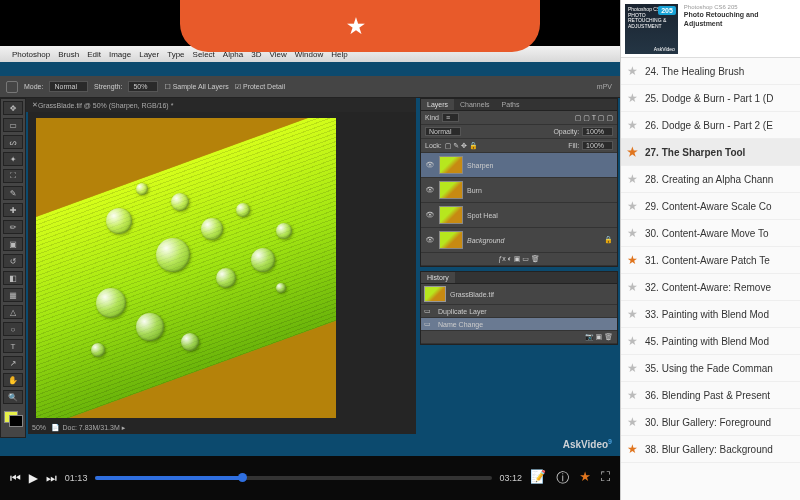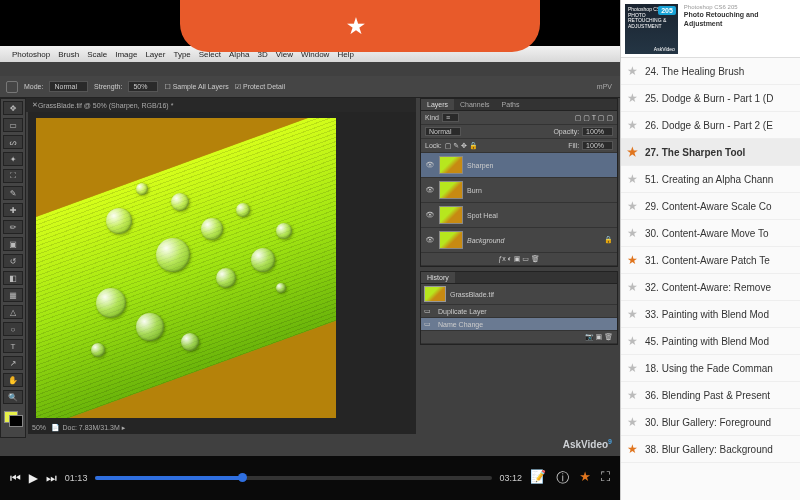--- a/index.html
+++ b/index.html
@@ -1,20 +1,20 @@
 <!DOCTYPE html>
 <html><head>
 <meta charset="utf-8">
 <style>
 *{margin:0;padding:0;box-sizing:border-box;font-family:"Helvetica Neue",Arial,sans-serif}
 body{width:800px;height:500px;overflow:hidden;background:#000;position:relative}
 .header-pill{position:absolute;top:0;left:180px;width:360px;height:52px;background:#e85a2a;border-radius:0 0 28px 28px;display:flex;align-items:center;justify-content:center;color:#fff;font-size:20px;font-weight:700;font-style:italic;z-index:5}
 .header-pill .star{margin-right:8px;font-style:normal}
 .main{position:absolute;top:0;left:0;width:620px;height:500px;background:#000}
-.ps-area{position:absolute;top:46px;left:0;width:620px;height:410px;background:#404040}
+.ps-area{position:absolute;top:46px;left:0;width:620px;height:410px;background:#0c4a6e}
 .menubar{position:absolute;top:0;left:0;width:100%;height:16px;background:linear-gradient(#f2f2f2,#d8d8d8);display:flex;align-items:center;font-size:8px;color:#222;padding-left:4px;gap:8px}
 .menubar span:first-child{font-size:10px}
 .titlebar{position:absolute;top:16px;left:0;width:100%;height:14px;background:linear-gradient(#555,#3a3a3a);display:flex;align-items:center;justify-content:center;color:#bbb;font-size:8px}
 .titlebar .dots{position:absolute;left:4px;display:flex;gap:3px}
 .titlebar .dots span{width:7px;height:7px;border-radius:50%;background:#888}
 .optbar{position:absolute;top:30px;left:0;width:100%;height:22px;background:#454545;border-bottom:1px solid #222;display:flex;align-items:center;font-size:7px;color:#ccc;padding-left:6px;gap:6px}
 .optbar .combo{background:#2a2a2a;border:1px solid #555;padding:1px 10px 1px 4px}
 .optbar .brand{margin-left:auto;margin-right:8px;color:#aaa}
 .tabbar{position:absolute;top:52px;left:26px;width:390px;height:14px;background:#282828;color:#aaa;font-size:7px;display:flex;align-items:center;padding-left:6px}
 .toolbox{position:absolute;top:52px;left:0;width:26px;height:340px;background:#454545;border:1px solid #222;display:flex;flex-direction:column;align-items:center;padding-top:2px;gap:3px}
@@ -73,21 +73,21 @@
   <span class="star">★</span>
 </div>
 
 <div class="main">
   <div class="ps-area">
 
     <div class="menubar">
       <span></span>
       <span>Photoshop</span>
       <span>Brush</span>
-      <span>Scale</span>
+      <span>Edit</span>
       <span>Image</span>
       <span>Layer</span>
       <span>Type</span>
       <span>Select</span>
       <span>Alpha</span>
       <span>3D</span>
       <span>View</span>
       <span>Window</span>
       <span>Help</span>
     </div>
@@ -266,21 +266,21 @@
       <div class="li">
         <span class="s ">★</span>
         <span>26. Dodge &amp; Burn - Part 2 (E</span>
       </div>
       <div class="li sel">
         <span class="s m">★</span>
         <span>27. The Sharpen Tool</span>
       </div>
       <div class="li">
         <span class="s ">★</span>
-        <span>51. Creating an Alpha Chann</span>
+        <span>28. Creating an Alpha Chann</span>
       </div>
       <div class="li">
         <span class="s ">★</span>
         <span>29. Content-Aware Scale Co</span>
       </div>
       <div class="li">
         <span class="s ">★</span>
         <span>30. Content-Aware Move To</span>
       </div>
       <div class="li">
@@ -294,21 +294,21 @@
       <div class="li">
         <span class="s ">★</span>
         <span>33. Painting with Blend Mod</span>
       </div>
       <div class="li">
         <span class="s ">★</span>
         <span>45. Painting with Blend Mod</span>
       </div>
       <div class="li">
         <span class="s ">★</span>
-        <span>18. Using the Fade Comman</span>
+        <span>35. Using the Fade Comman</span>
       </div>
       <div class="li">
         <span class="s ">★</span>
         <span>36. Blending Past &amp; Present</span>
       </div>
       <div class="li">
         <span class="s ">★</span>
         <span>30. Blur Gallery: Foreground</span>
       </div>
       <div class="li">

